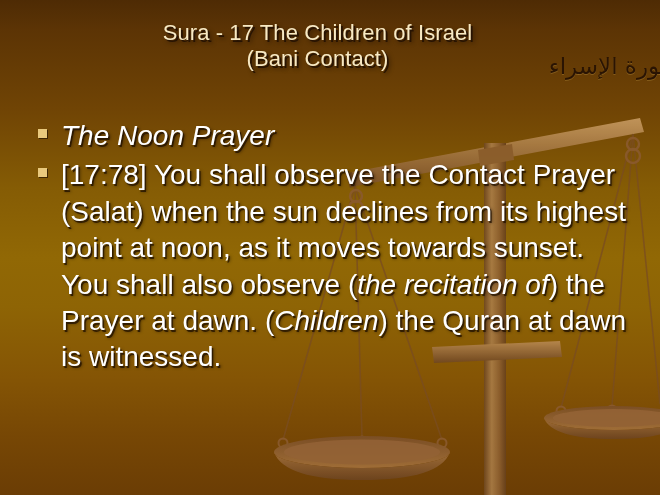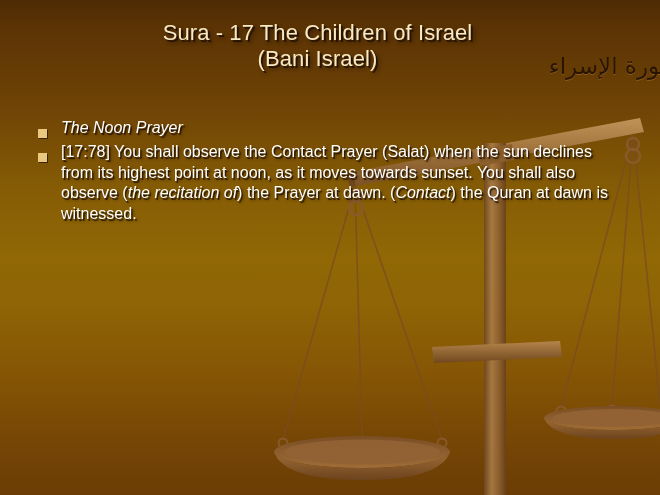--- a/index.html
+++ b/index.html
@@ -88,21 +88,21 @@
     flex:0 0 auto;
     width:9px; height:9px;
     margin:11px 14px 0 12px;
     background:#e9c97d;
     box-shadow:1px 1px 0 rgba(35,18,3,.7);
   }
 
   .btext {
     flex:1 1 auto;
     color:#ffffff;
-    font-size:16px;
+    font-size:28px;
     line-height:1.30;
     text-shadow:
        1.5px 1.5px 0 rgba(32,16,2,.75),
        2px 2px 3px rgba(18,8,0,.5);
   }
   .btext.em { font-style:italic; }
   .btext i  { font-style:italic; }
 </style>
 </head>
 <body>
@@ -187,29 +187,29 @@
       <ellipse cx="614" cy="418" rx="70" ry="12" fill="url(#gPanTop)"></ellipse>
       <path d="M544,418 a70,12 0 0 0 140,0 q-8,21 -70,21 q-62,0 -70,-21 z" fill="url(#gPanBody)"></path>
       <ellipse cx="614" cy="418" rx="61" ry="9" fill="#96653a" opacity="0.9"></ellipse>
     </g>
   </svg>
 
   <div id="calligraphy">سورة الإسراء</div>
 
   <div id="title">
     <span class="tline">Sura - 17 The Children of Israel</span>
-    <span class="tline">(Bani Israel)</span>
+    <span class="tline">(Bani Contact)</span>
   </div>
 
   <div id="body">
 
     <div class="bullet-row">
       <span class="marker"></span>
       <span class="btext em">The Noon Prayer</span>
     </div>
 
     <div class="bullet-row">
       <span class="marker"></span>
-      <span class="btext" id="verse-text"><span>[17:78] You shall observe the Contact Prayer (Salat) when the sun declines from its highest point at noon, as it moves towards sunset. You shall also observe (</span><i>the recitation of</i><span>) the Prayer at dawn. (</span><i>Contact</i><span>) the Quran at dawn is witnessed.</span></span>
+      <span class="btext" id="verse-text"><span>[17:78] You shall observe the Contact Prayer (Salat) when the sun declines from its highest point at noon, as it moves towards sunset. You shall also observe (</span><i>the recitation of</i><span>) the Prayer at dawn. (</span><i>Children</i><span>) the Quran at dawn is witnessed.</span></span>
     </div>
 
   </div>
 </div>
 
 </body></html>

